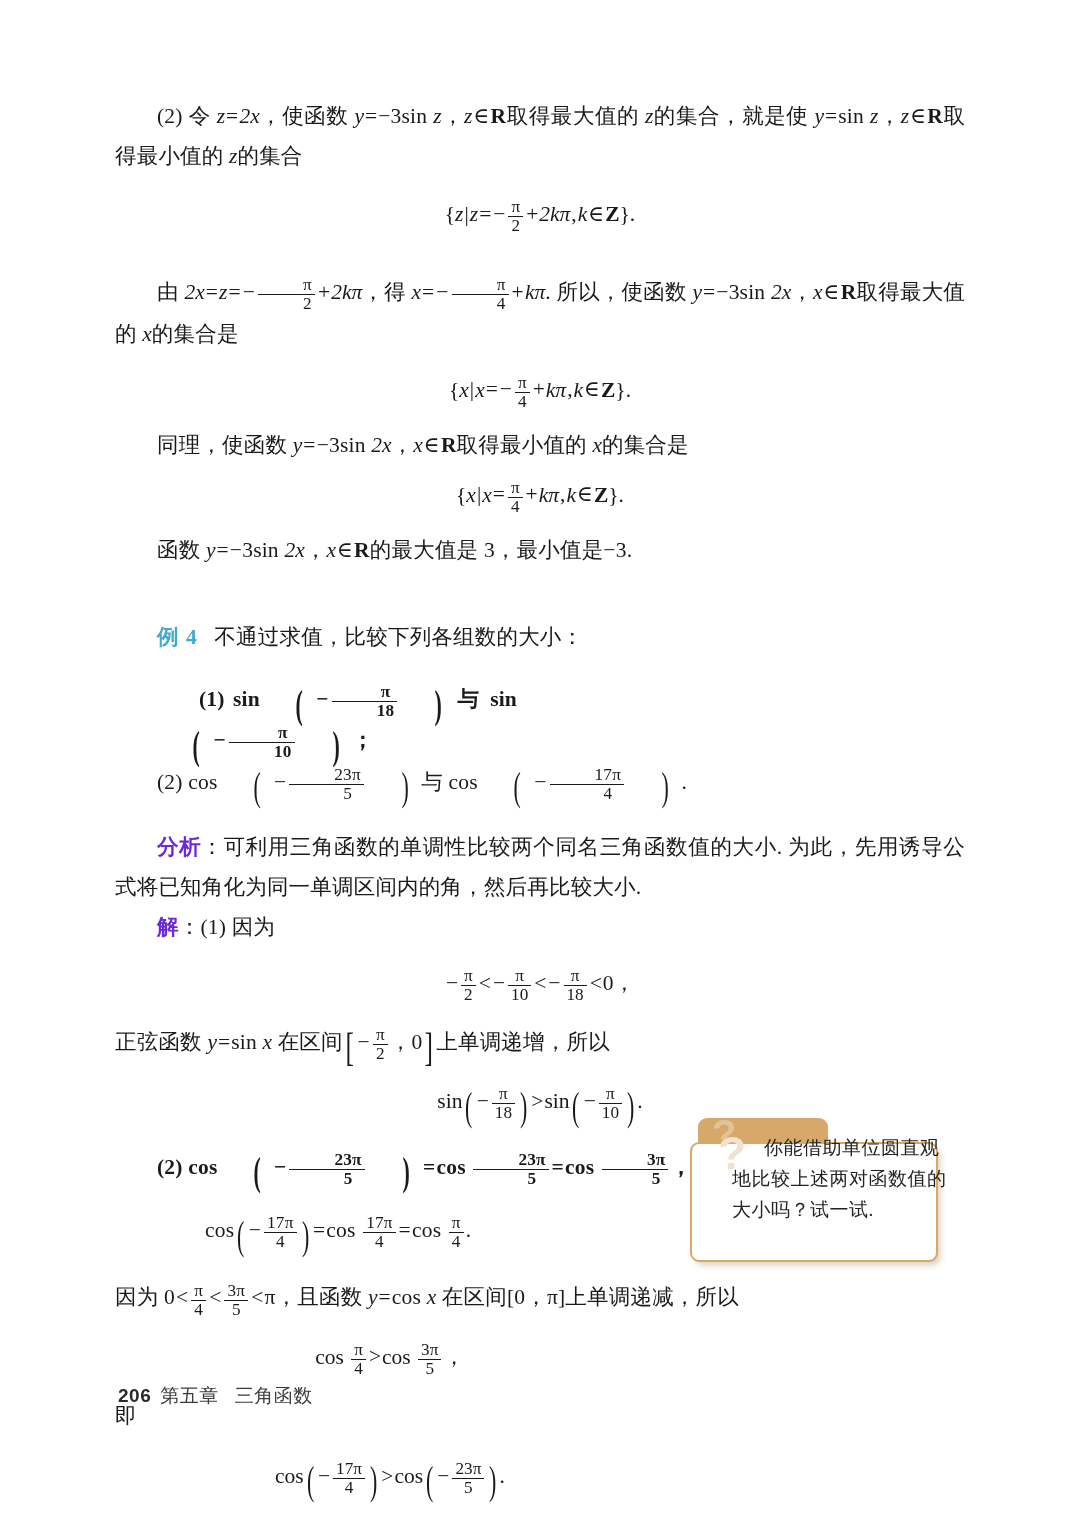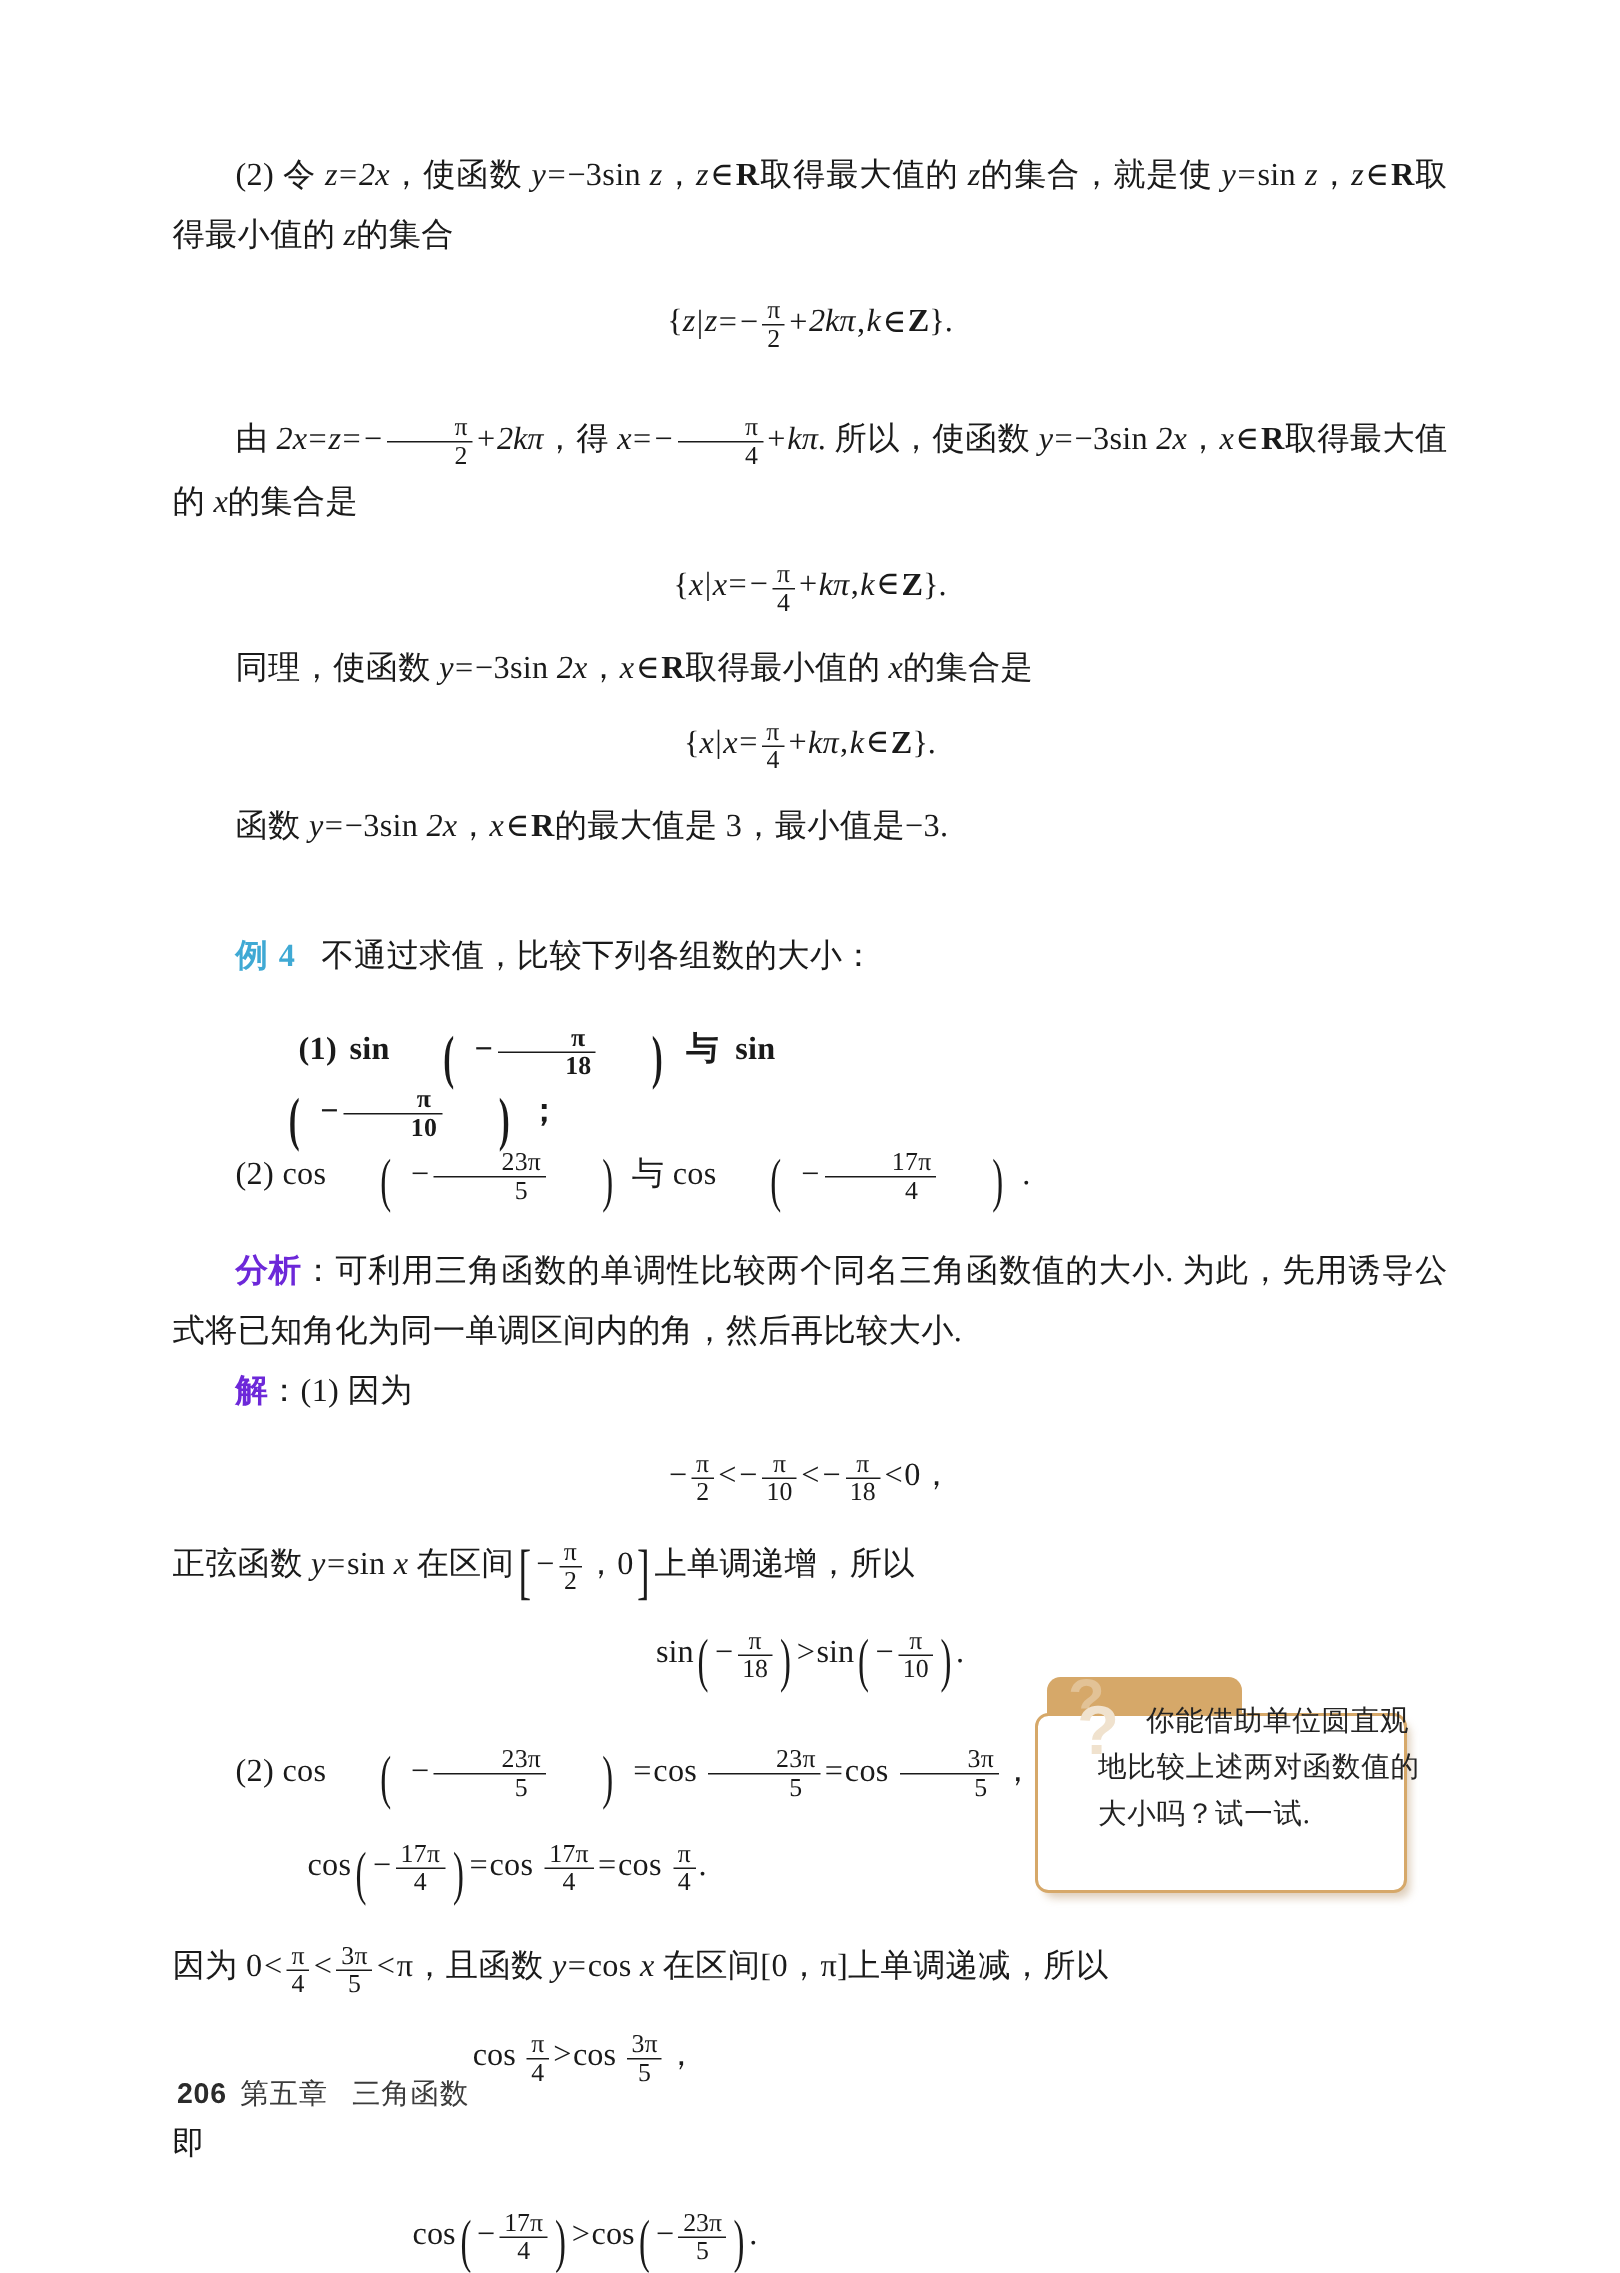--- a/index.html
+++ b/index.html
@@ -266,21 +266,21 @@
     <span class="math">x</span>
     <span class="cn">在区间</span><span class="brk">[</span><span class="op">−</span><span class="frac"><span class="n">π</span><span class="d">2</span></span><span class="cn">，</span><span class="up">0</span><span class="brk">]</span><span class="cn">上单调递增</span><span class="cn">，所以</span>
   </p>
 
   <div class="display" style="margin-top:22px;">
     <span class="fml">
       <span class="up">sin</span><span class="paren">(</span><span class="op">−</span><span class="frac"><span class="n">π</span><span class="d">18</span></span><span class="paren">)</span><span class="op">&gt;</span><span class="up">sin</span><span class="paren">(</span><span class="op">−</span><span class="frac"><span class="n">π</span><span class="d">10</span></span><span class="paren">)</span><span class="up">.</span>
     </span>
   </div>
 
-  <p class="para indent" style="margin-top:37px;">
+  <p class="para indent" style="margin-top:24px;font-weight:bold;">
     <span class="up">(2)</span>
     <span class="up">cos</span><span class="paren">(</span><span class="op">−</span><span class="frac"><span class="n">23π</span><span class="d">5</span></span><span class="paren">)</span><span class="op">=</span><span class="up">cos</span>&nbsp;<span class="frac"><span class="n">23π</span><span class="d">5</span></span><span class="op">=</span><span class="up">cos</span>&nbsp;<span class="frac"><span class="n">3π</span><span class="d">5</span></span><span class="up">，</span>
   </p>
 
   <p class="para" style="margin-top:22px;padding-left:90px;">
     <span class="up">cos</span><span class="paren">(</span><span class="op">−</span><span class="frac"><span class="n">17π</span><span class="d">4</span></span><span class="paren">)</span><span class="op">=</span><span class="up">cos</span>&nbsp;<span class="frac"><span class="n">17π</span><span class="d">4</span></span><span class="op">=</span><span class="up">cos</span>&nbsp;<span class="frac"><span class="n">π</span><span class="d">4</span></span><span class="up">.</span>
   </p>
 
   <p class="para" style="margin-top:26px;">
     <span class="cn">因为</span>

